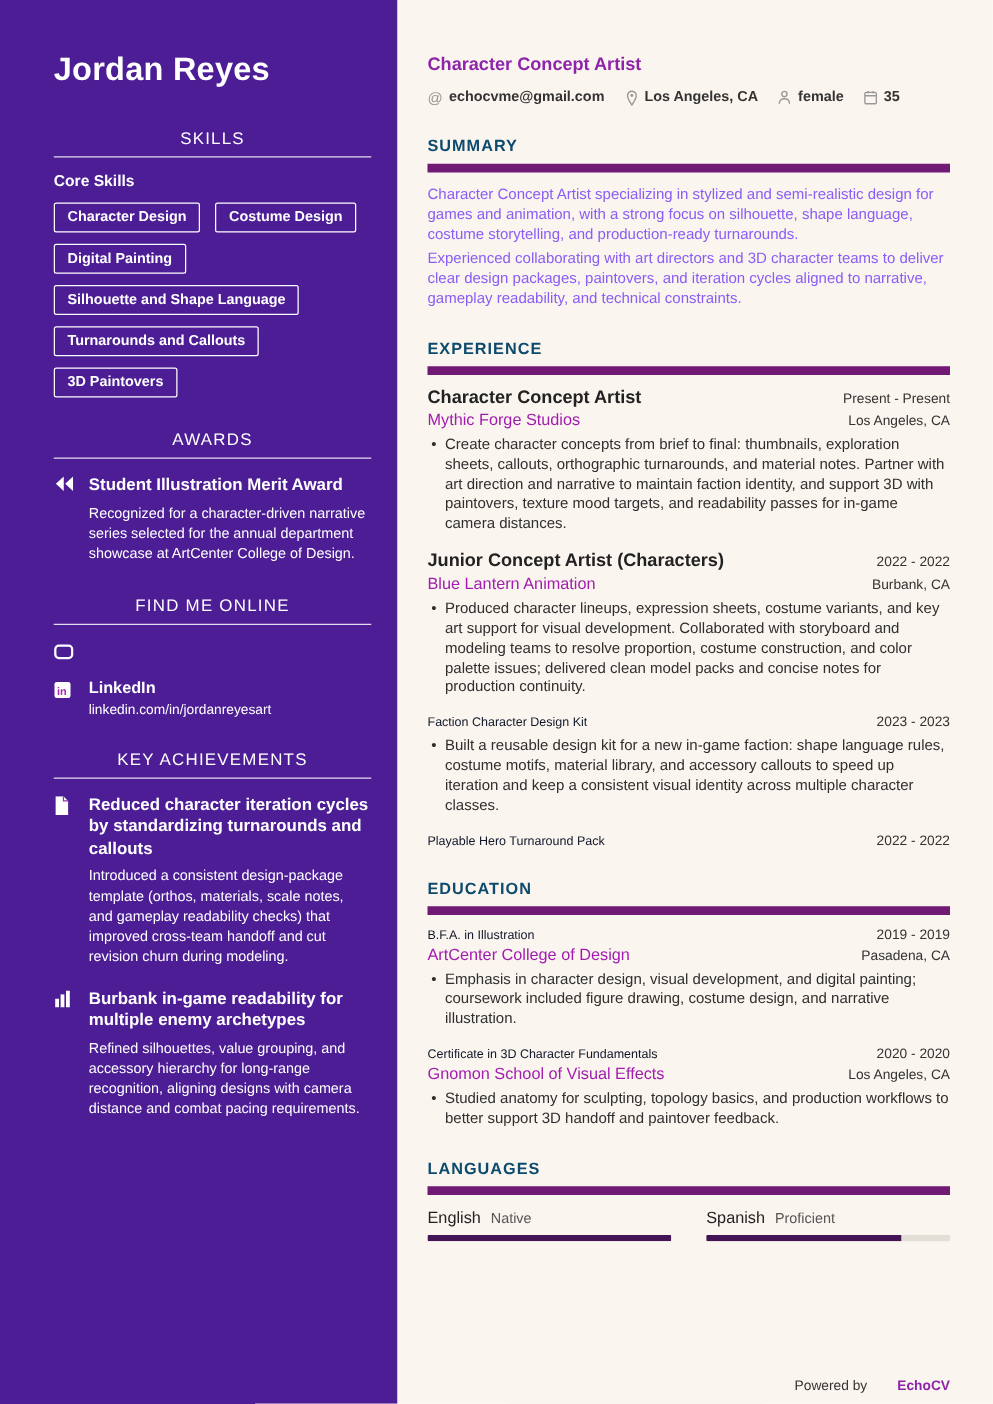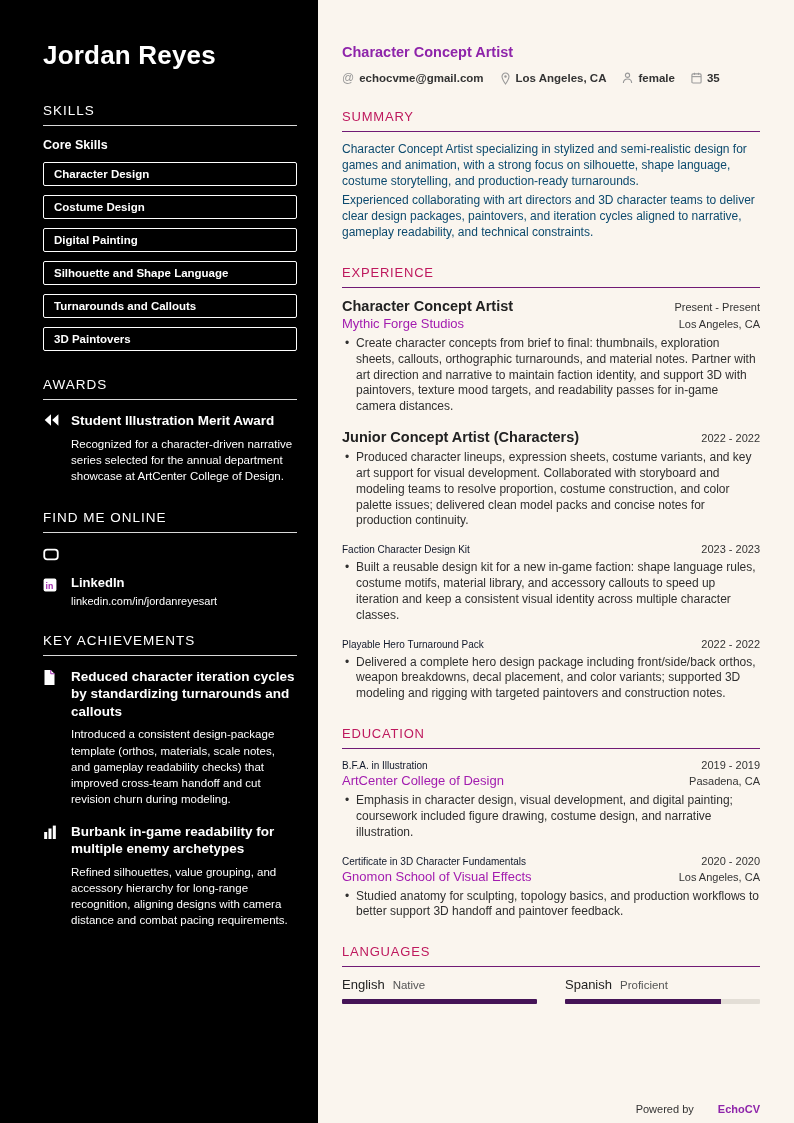--- a/index.html
+++ b/index.html
@@ -1,46 +1,46 @@
 <!DOCTYPE html>
 <html><head>
 <meta charset="utf-8">
 <style>
   * { margin:0; padding:0; box-sizing:border-box; }
   html,body { width:794px; height:1123px; }
   body { font-family:"Liberation Sans", sans-serif; background:#fff; }
   .page { display:flex; width:794px; height:1123px; overflow:hidden; }
 
   
-  .sidebar { width:318px; background:#000000; color:#fff; padding:40px 21px 30px 43px; flex-shrink:0; }
+  .sidebar { width:318px; background:#4c1d95; color:#fff; padding:40px 21px 30px 43px; flex-shrink:0; }
   .person-name { font-size:26px; font-weight:700; letter-spacing:.2px; margin-bottom:32px; }
   .sb-section { margin-bottom:26px; }
   .sb-h { font-size:13.5px; font-weight:500; letter-spacing:1px; text-transform:uppercase;
-          border-bottom:1px solid rgba(255,255,255,.85); padding-bottom:7px; margin-bottom:12px; }
+          border-bottom:1px solid rgba(255,255,255,.85); padding-bottom:7px; margin-bottom:12px;text-align:center; }
   .sb-sub { font-size:12.5px; font-weight:700; margin-bottom:10px; }
-  .tags { display:flex; flex-wrap:wrap; gap:9px 12px;flex-direction:column; }
+  .tags { display:flex; flex-wrap:wrap; gap:9px 12px; }
   .tag { border:1.5px solid #fff; padding:5px 10px; font-size:11.5px; font-weight:700; border-radius:2px; white-space:nowrap; }
   .sb-item { display:flex; gap:10px; margin-bottom:16px; }
   .sb-item .ic { width:18px; flex-shrink:0; padding-top:2px; }
   .sb-item-title { font-size:13.5px; font-weight:700; line-height:1.3; margin-bottom:6px; }
   .sb-item-desc { font-size:11.5px; line-height:1.4; }
   .link-item { display:flex; gap:10px; margin-bottom:14px; }
   .link-label { font-size:13px; font-weight:700; margin-bottom:5px; }
   .link-url { font-size:11px; font-weight:400; }
   svg.wicon { display:block; }
 
   
   .main { flex:1; background:#FAF5EE; padding:44px 44px 0 24px; position:relative; }
   .job-title { color:#8E24AA; font-size:14.5px; font-weight:700; margin-bottom:11px; }
   .contact-row { display:flex; align-items:center; gap:16px; margin-bottom:6px; }
   .contact-item { display:flex; align-items:center; gap:5px; font-size:11.5px; font-weight:700; color:#333; }
   .contact-item .cic { color:#999; display:flex; align-items:center; }
-  .section-h { font-size:13px; font-weight:400; letter-spacing:.8px; color:#be185d; text-transform:uppercase;
-               border-bottom:1px solid #701a75; padding-bottom:7px; margin:24px 0 10px; }
-  .para { font-size:12px; color:#0c4a6e; line-height:1.32; }
+  .section-h { font-size:13px; font-weight:700; letter-spacing:.8px; color:#0c4a6e; text-transform:uppercase;
+               border-bottom:7px solid #701a75; padding-bottom:7px; margin:24px 0 10px; }
+  .para { font-size:12px; color:#8b5cf6; line-height:1.32; }
   .row { display:flex; justify-content:space-between; align-items:baseline; gap:10px; }
   .role { font-size:14.5px; font-weight:700; color:#222; }
   .dates { font-size:11px; color:#333; white-space:nowrap; }
   .company { font-size:13px; font-weight:500; color:#a21caf; margin-top:2px; }
   .loc { font-size:11px; color:#333; white-space:nowrap; }
   .bullet { position:relative; padding-left:14px; font-size:12px; color:#2f2f2f; line-height:1.32; margin-top:5px; }
   .bullet::before { content:"•"; position:absolute; left:3px; top:0; color:#2f2f2f; }
   .xp-item { margin-bottom:14px; }
   .proj-name { font-size:10px; font-weight:400; color:#0f172a; }
 
@@ -205,38 +205,41 @@
         <span class="loc">Los Angeles, CA</span>
       </div>
       <div class="bullet">Create character concepts from brief to final: thumbnails, exploration sheets, callouts, orthographic turnarounds, and material notes. Partner with art direction and narrative to maintain faction identity, and support 3D with paintovers, texture mood targets, and readability passes for in-game camera distances.</div>
     </div>
 
     <div class="xp-item">
       <div class="row">
         <span class="role">Junior Concept Artist (Characters)</span>
         <span class="dates">2022 - 2022</span>
       </div>
+      <div class="row">
+        <span class="company">Blue Lantern Animation</span>
+        <span class="loc">Burbank, CA</span>
+      </div>
       <div class="bullet">Produced character lineups, expression sheets, costume variants, and key art support for visual development. Collaborated with storyboard and modeling teams to resolve proportion, costume construction, and color palette issues; delivered clean model packs and concise notes for production continuity.</div>
     </div>
 
 
     <div class="xp-item">
       <div class="row">
         <span class="proj-name">Faction Character Design Kit</span>
         <span class="dates">2023 - 2023</span>
       </div>
       <div class="bullet">Built a reusable design kit for a new in-game faction: shape language rules, costume motifs, material library, and accessory callouts to speed up iteration and keep a consistent visual identity across multiple character classes.</div>
     </div>
 
     <div class="xp-item">
       <div class="row">
         <span class="proj-name">Playable Hero Turnaround Pack</span>
         <span class="dates">2022 - 2022</span>
       </div>
-      <div class="bullet">Delivered a complete hero design package including front/side/back orthos, weapon breakdowns, decal placement, and color variants; supported 3D modeling and rigging with targeted paintovers and construction notes.</div>
     </div>
 
     <div class="section-h">EDUCATION</div>
 
     <div class="xp-item">
       <div class="row">
         <span class="proj-name">B.F.A. in Illustration</span>
         <span class="dates">2019 - 2019</span>
       </div>
       <div class="row">

